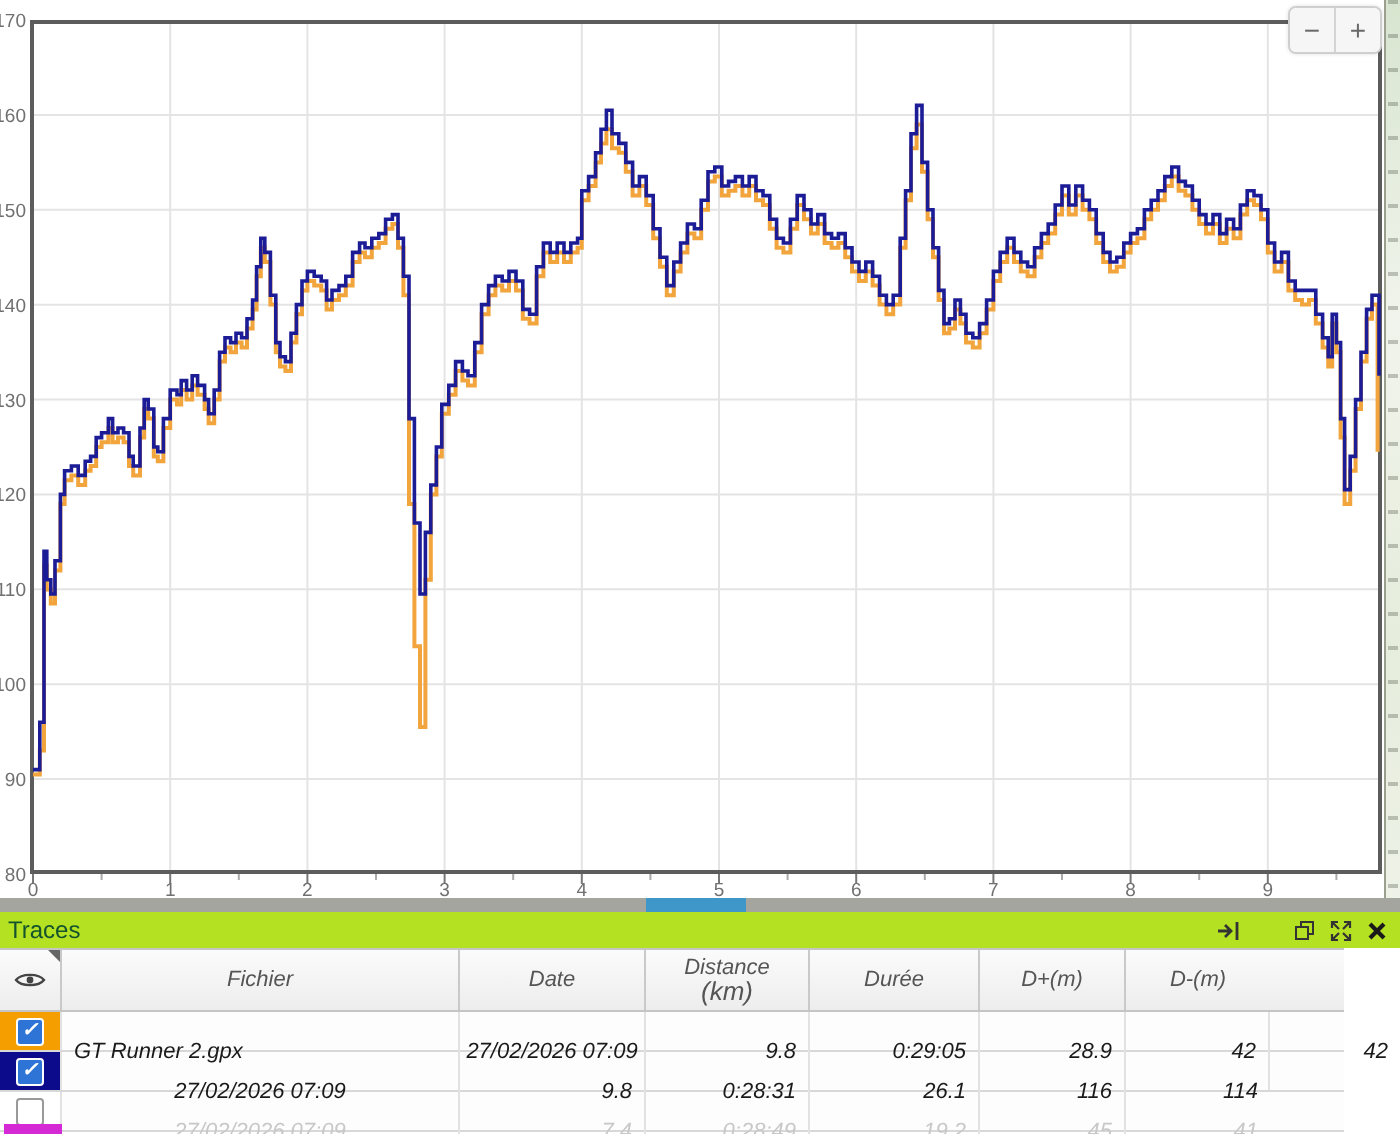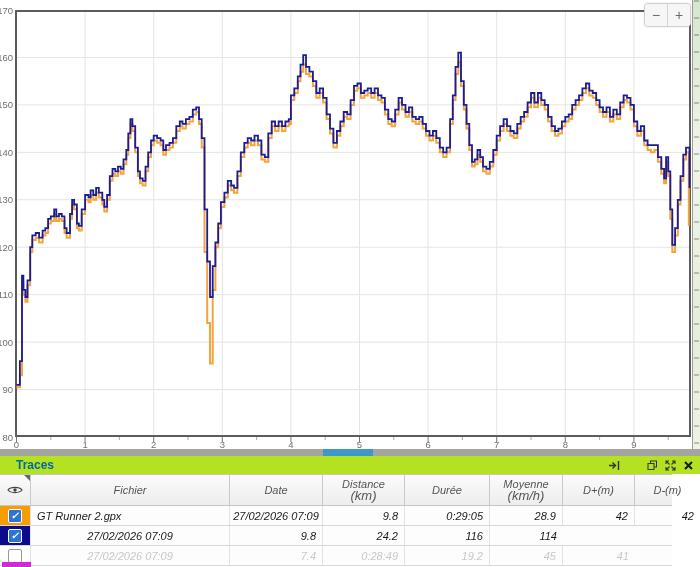--- a/index.html
+++ b/index.html
@@ -17,39 +17,39 @@
   #edge-strip{position:absolute;right:0;top:0;width:7px;height:456px;border-left:1px solid #9aa08d;
       background:linear-gradient(180deg,#d7e5cf 0%,#f1f4ec 35%,#e6eddc 70%,#eef2e8 100%);}
   #edge-strip:after{content:"";position:absolute;left:1px;top:0;width:5px;height:100%;
       background:repeating-linear-gradient(180deg,rgba(50,60,45,.28) 0 2px,transparent 2px 17px);}
   
   #hscroll{position:absolute;left:0;top:449px;width:700px;height:7px;background:#a5a5a0;}
   #hscroll-thumb{position:absolute;left:323px;top:0;width:50px;height:7px;background:#3f97c9;}
   
   #traces-bar{position:absolute;left:0;top:456px;width:700px;height:18px;background:#b4e122;
       display:flex;align-items:center;}
-  #traces-title{font-size:12px;font-weight:bold;color:#0369a1;padding-left:16px;flex:1;}
+  #traces-title{font-size:12px;font-weight:normal;color:#14532d;padding-left:4px;flex:1;}
   .bar-icons{display:flex;align-items:center;gap:6px;padding-right:6px;}
   .bar-icon{width:12px;height:12px;display:flex;align-items:center;justify-content:center;cursor:pointer;}
   .bar-icon svg{display:block;}
   .bar-gap{width:14px;}
   
   #tbl{position:absolute;left:0;top:474px;width:672px;font-size:11px;font-style:italic;}
   .grid-row{display:grid;grid-template-columns:31px 199px 93px 82px 85px 73px 72px 65px;}
   #tbl-head{height:30px;background:linear-gradient(#fbfbfb,#ededed);
       border-top:1px solid #c5c5c5;border-bottom:1px solid #c5c5c5;color:#555;}
   .th{position:relative;display:flex;flex-direction:column;align-items:center;justify-content:center;
       line-height:12px;border-right:1px solid #c9c9c9;cursor:pointer;}
   .th:last-child{border-right:none;}
   .th .sub{font-size:13px;}
   #sort-corner{position:absolute;top:0;right:0;width:0;height:0;
       border-top:6px solid #666;border-left:6px solid transparent;}
   .tr{height:19px;background:#fdfdfd;border-bottom:1px solid #d8d8d8;color:#1a1a1a;cursor:pointer;}
   .td{display:flex;align-items:center;height:19px;border-right:1px solid #e2e2e2;
-      padding:0 6px;overflow:hidden;white-space:nowrap;}
+      padding:10px 6px;overflow:hidden;white-space:nowrap;}
   .td:last-child{border-right:none;}
   .td.num{justify-content:flex-end;}
   .td.ctr{justify-content:center;text-align:center;}
   .td.color-cell{justify-content:center;padding:0;}
   .tr.row-disabled{color:#c8c8c8;}
   .cb{width:12px;height:12px;border-radius:2px;background:#2e74d6;border:1px solid #fff;
       color:#fff;font-size:10px;line-height:11px;text-align:center;font-weight:bold;cursor:pointer;}
   .cb.off{background:#fff;border:1px solid #999;color:transparent;}
   #partial-row-color{position:absolute;left:2px;top:562px;width:29px;height:5px;background:#d629d6;}
   .eye-icon svg{display:block;}
@@ -180,24 +180,20 @@
           <span>Date</span>
         </div>
       <div class="th">
           <span>Distance</span>
           <span class="sub">(km)</span>
         </div>
       <div class="th">
           <span>Durée</span>
         </div>
       <div class="th">
-          <span>Moyenne</span>
-          <span class="sub">(km/h)</span>
-        </div>
-      <div class="th">
           <span>D+(m)</span>
         </div>
       <div class="th">
           <span>D-(m)</span>
         </div>
     </div>
 
     <div class="tr grid-row">
       <div class="td color-cell" style="background: rgb(245, 158, 0);">
         <div class="cb"><span>✓</span></div>
@@ -210,21 +206,22 @@
       <div class="td num">42</div>
       <div class="td num">42</div>
     </div>
 
     <div class="tr grid-row">
       <div class="td color-cell" style="background: rgb(11, 11, 139);">
         <div class="cb"><span>✓</span></div>
       </div>
       <div class="td ctr">27/02/2026 07:09</div>
       <div class="td num">9.8</div>
-      <div class="td num">24.2</div>
+      <div class="td num">0:28:31</div>
+      <div class="td num">26.1</div>
       <div class="td num">116</div>
       <div class="td num">114</div>
     </div>
 
     <div class="tr grid-row row-disabled">
       <div class="td color-cell" style="background: rgb(255, 255, 255);">
         <div class="cb off"><span>✓</span></div>
       </div>
       <div class="td ctr">27/02/2026 07:09</div>
       <div class="td num">7.4</div>

